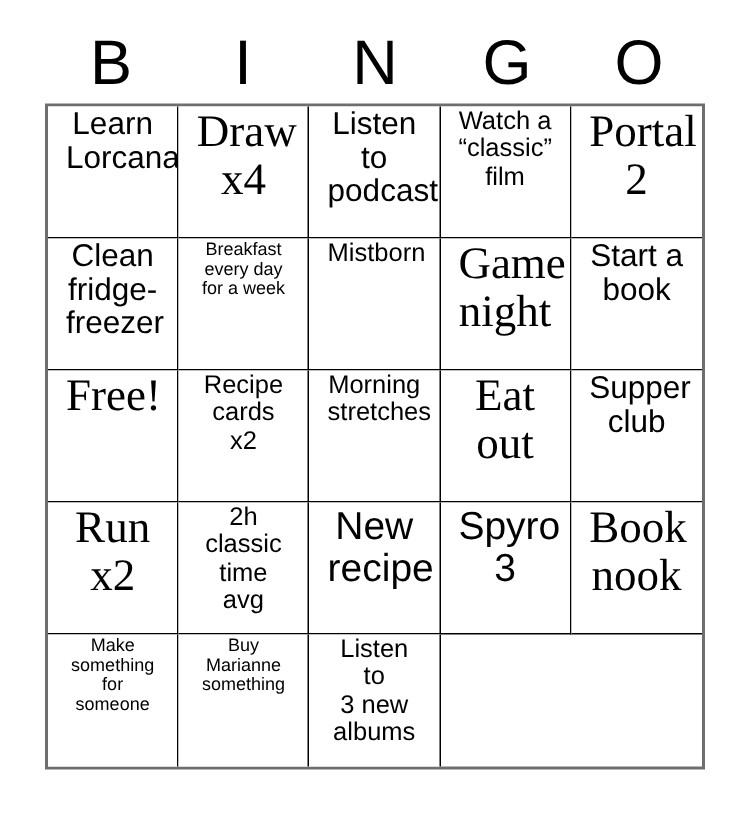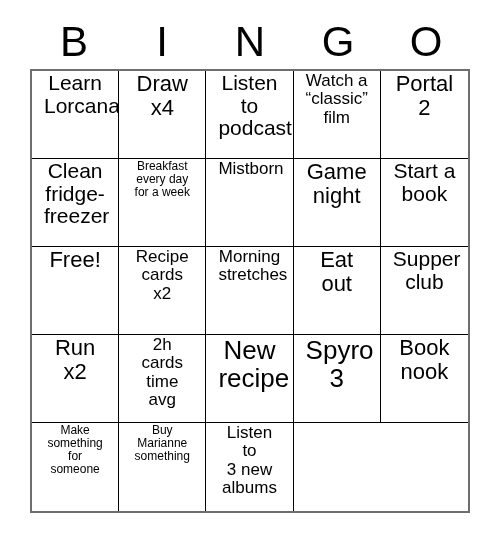--- a/index.html
+++ b/index.html
@@ -85,21 +85,21 @@
   .cell-text {
     display: block;
     width: 100%;
     line-height: 1.08;
     white-space: pre-line;
     word-break: normal;
     hyphens: none;
   }
 
   
-  .fs-xl  { font-size: 22px; }
+  .fs-xl  { font-size: 30px; font-family: Liberation Serif, serif; }
   .fs-lg  { font-size: 26px; }
   .fs-md  { font-size: 21px; }
   .fs-sm  { font-size: 17px; }
   .fs-xs  { font-size: 12px; }
 </style>
 </head>
 <body>
 
 <div class="card">
 
@@ -174,21 +174,21 @@
       <div class="cell">
         <span class="cell-text fs-md">Supper
 club</span>
       </div>
       <div class="cell">
         <span class="cell-text fs-xl">Run
 x2</span>
       </div>
       <div class="cell">
         <span class="cell-text fs-sm">2h
-cards
+classic
 time avg</span>
       </div>
       <div class="cell">
         <span class="cell-text fs-lg">New
 recipe</span>
       </div>
       <div class="cell">
         <span class="cell-text fs-lg">Spyro
 3</span>
       </div>

